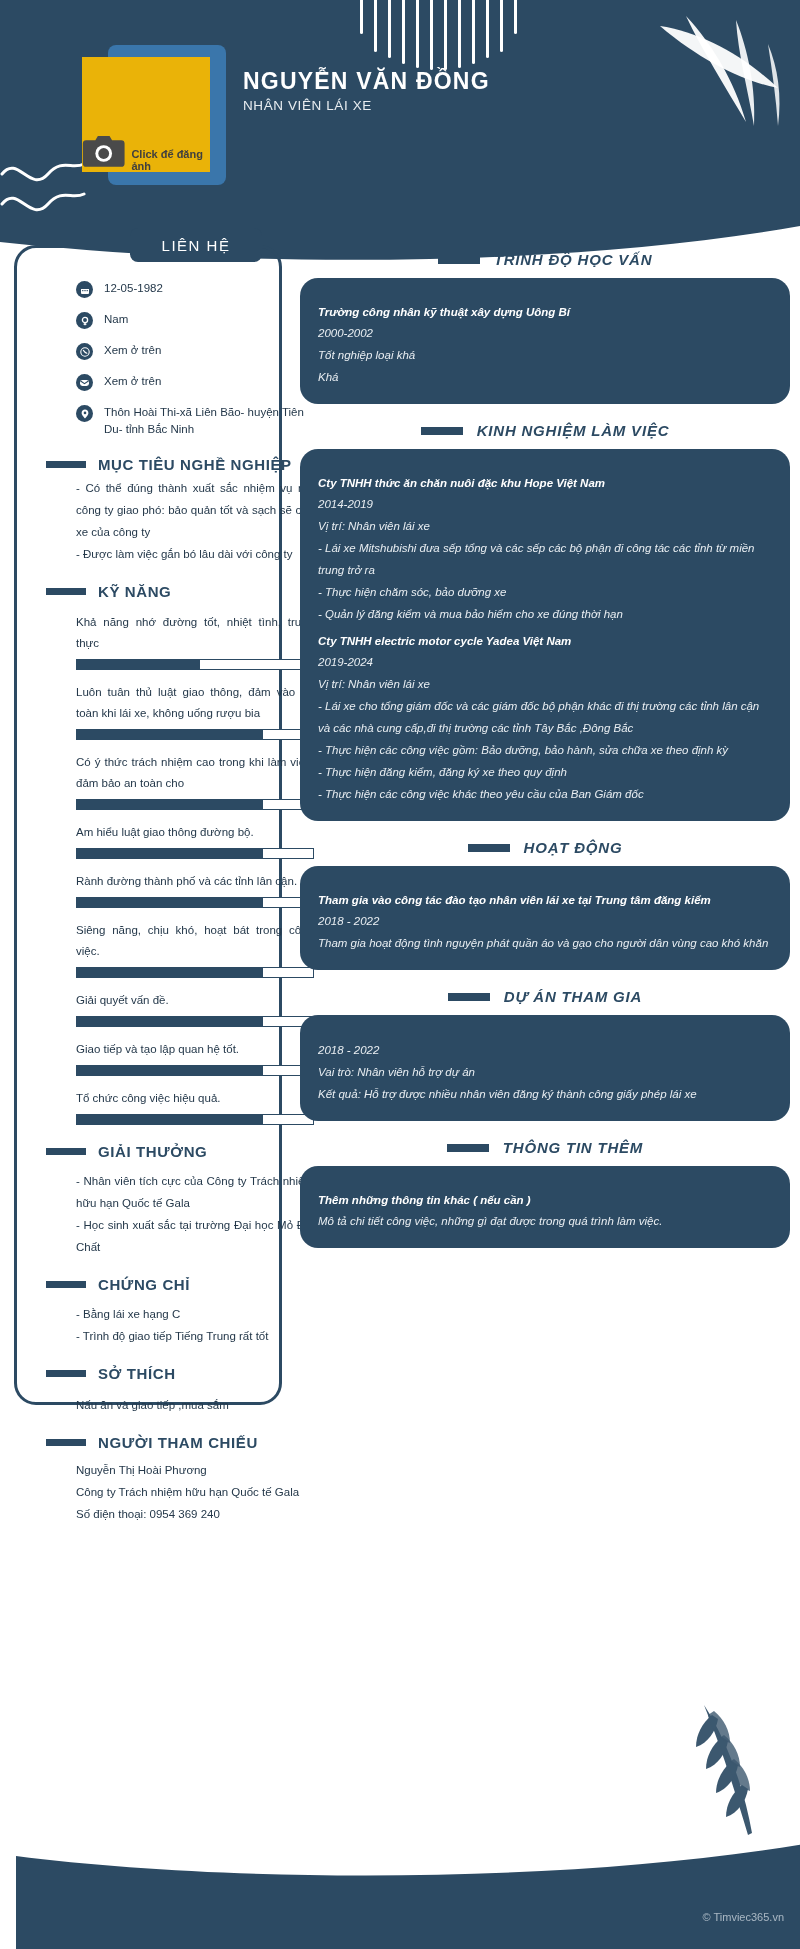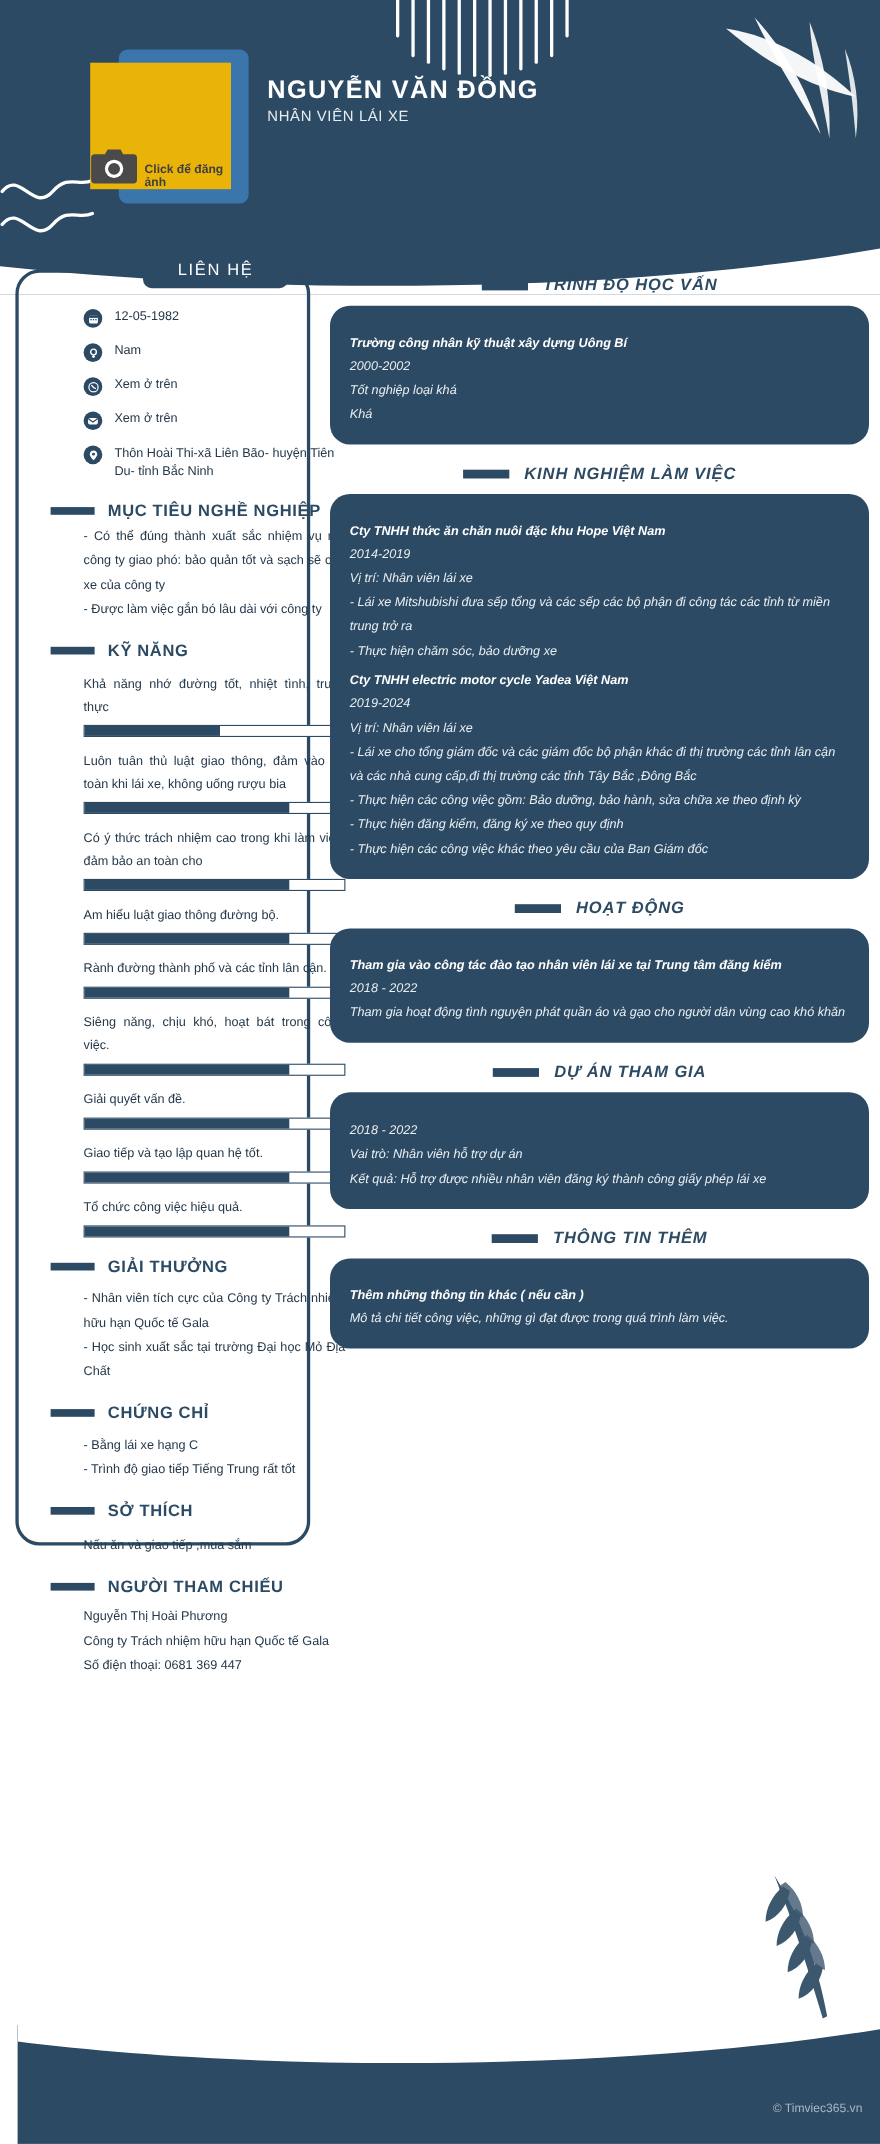--- a/index.html
+++ b/index.html
@@ -310,21 +310,21 @@
       <span class="sec-title">SỞ THÍCH</span>
     </div>
     <div class="body-txt" style="margin-top:12px">Nấu ăn và giao tiếp ,mua sắm</div>
 
     <div class="sec-head">
       <span class="sec-dash"></span>
       <span class="sec-title">NGƯỜI THAM CHIẾU</span>
     </div>
     <div class="body-txt" style="margin-top:8px">Nguyễn Thị Hoài Phương</div>
     <div class="body-txt">Công ty Trách nhiệm hữu hạn Quốc tế Gala</div>
-    <div class="body-txt">Số điện thoại: 0681 369 447</div>
+    <div class="body-txt">Số điện thoại: 0954 369 240</div>
   </div>
 
   <div class="right-col">
 
     <div class="r-head">
       <span class="r-dash"></span>
       <span class="r-title">TRÌNH ĐỘ HỌC VẤN</span>
     </div>
     <div class="card">
       <div class="card-strong">Trường công nhân kỹ thuật xây dựng Uông Bí</div>
@@ -336,20 +336,21 @@
     <div class="r-head">
       <span class="r-dash"></span>
       <span class="r-title">KINH NGHIỆM LÀM VIỆC</span>
     </div>
     <div class="card">
       <div class="card-strong">Cty TNHH thức ăn chăn nuôi đặc khu Hope Việt Nam</div>
       <div class="card-line">2014-2019</div>
       <div class="card-line">Vị trí: Nhân viên lái xe</div>
       <div class="card-line">- Lái xe Mitshubishi đưa sếp tổng và các sếp các bộ phận đi công tác các tỉnh từ miền trung trở ra</div>
       <div class="card-line">- Thực hiện chăm sóc, bảo dưỡng xe</div>
+      <div class="card-line">- Quản lý đăng kiểm và mua bảo hiểm cho xe đúng thời hạn</div>
 
       <div class="card-strong" style="margin-top:6px">Cty TNHH electric motor cycle Yadea Việt Nam</div>
       <div class="card-line">2019-2024</div>
       <div class="card-line">Vị trí: Nhân viên lái xe</div>
       <div class="card-line">- Lái xe cho tổng giám đốc và các giám đốc bộ phận khác đi thị trường các tỉnh lân cận và các nhà cung cấp,đi thị trường các tỉnh Tây Bắc ,Đông Bắc</div>
       <div class="card-line">- Thực hiện các công việc gồm: Bảo dưỡng, bảo hành, sửa chữa xe theo định kỳ</div>
       <div class="card-line">- Thực hiện đăng kiểm, đăng ký xe theo quy định</div>
       <div class="card-line">- Thực hiện các công việc khác theo yêu cầu của Ban Giám đốc</div>
     </div>
 

